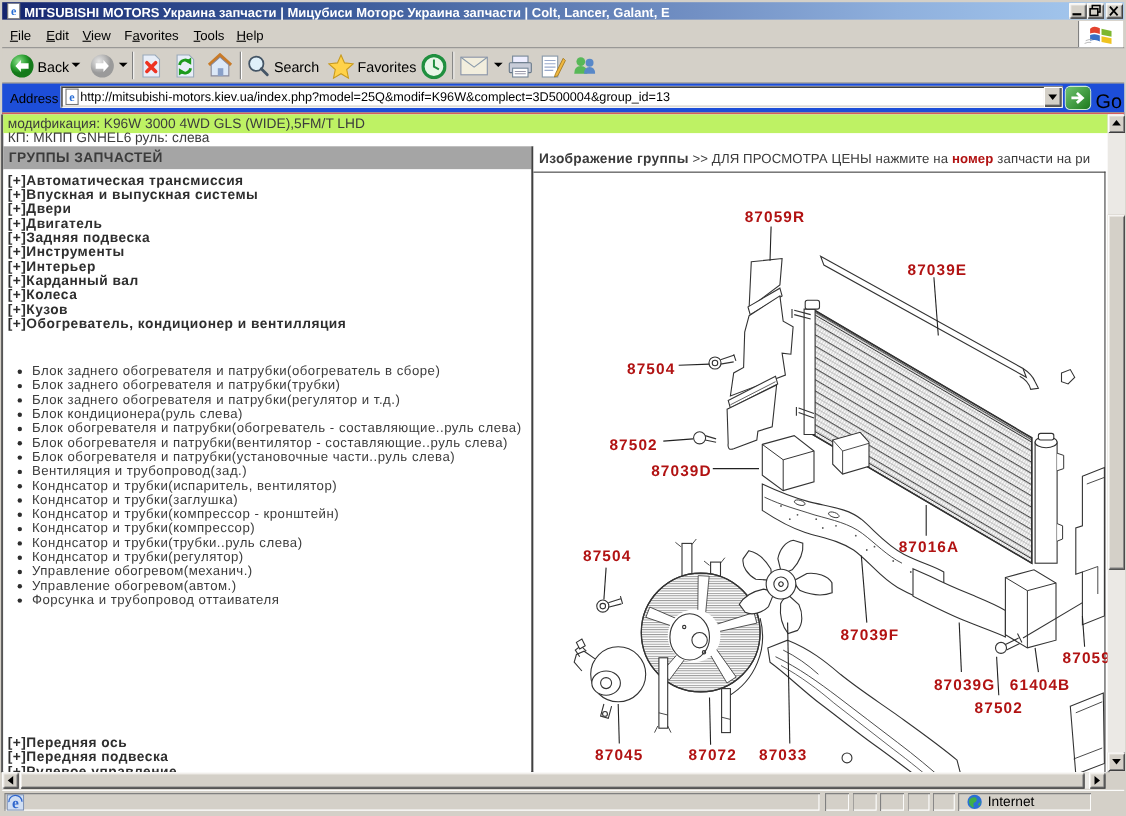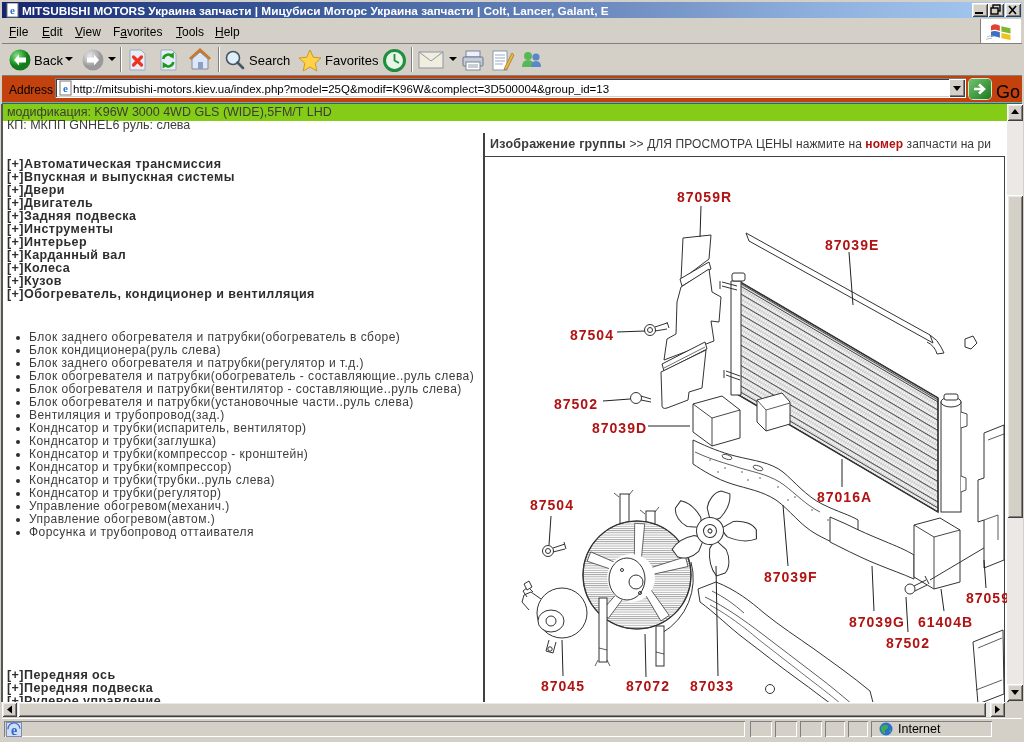--- a/index.html
+++ b/index.html
@@ -18,33 +18,33 @@
  border-bottom:1px solid #808080}
 .menuitem{position:absolute;top:7px}
 .u{text-decoration:underline}
 #throbber{position:absolute;right:1px;top:1px;width:40px;height:24px;background:#fff;border-left:1px solid #808080}
 
 #toolbar{left:2px;top:44px;right:2px;height:31px;background:#d4d0c8;border-bottom:1px solid #808080}
 .tsep{position:absolute;top:3px;width:1px;height:25px;background:#808080;box-shadow:1px 0 0 #fff}
 .tlabel{position:absolute;font-size:13px;color:#000;top:9px}
 .caret{position:absolute;width:0;height:0;border-left:4px solid transparent;border-right:4px solid transparent;border-top:4px solid #000;top:13px}
 
-#addrbar{left:2px;top:76px;right:2px;height:26px;background:#c2410c;border-bottom:2px solid #0f766e}
+#addrbar{left:2px;top:76px;right:2px;height:26px;background:#1d4ed8;border-bottom:2px solid #ef4444}
 #addrlabel{position:absolute;left:7px;top:7px;font-size:12px;color:#000}
 #addrfield{position:absolute;left:53px;top:2px;width:911px;height:20px;background:#fff;
  box-shadow:inset 1px 1px 0 #808080,inset -1px -1px 0 #fff,inset 2px 2px 0 #404040,inset -2px -2px 0 #d4d0c8}
 #addrtext{position:absolute;left:18px;top:4px;font-size:11.5px;line-height:14px;color:#000;white-space:nowrap}
 #addrdrop{position:absolute;right:1px;top:1px;width:16px;height:18px;background:#d4d0c8;
  box-shadow:inset 1px 1px 0 #fff,inset -1px -1px 0 #404040,inset -2px -2px 0 #808080}
 #gobtn{position:absolute;left:967px;top:3px;width:22px;height:20px;border-radius:4px;
  background:linear-gradient(135deg,#6fc46f,#1e7a1e);box-shadow:0 0 0 1px #cfe8cf}
 #gotext{position:absolute;left:994px;top:6px;font-size:18px;color:#000}
 
 #content{left:1px;top:104px;width:1006px;height:597px;background:#fff;border-left:2px solid #565656;border-bottom:1px solid #565656}
-#modstrip{position:absolute;left:0;top:0;width:1004px;height:17px;background:#84cc16;color:#3c3c3c;font-size:12.5px}
+#modstrip{position:absolute;left:0;top:0;width:1004px;height:17px;background:#bef264;color:#3c3c3c;font-size:12.5px}
 #grupbar{position:absolute;left:0;top:29px;width:480px;height:21px;background:#a5a5a5;color:#3b3b3b;
  font-weight:bold;font-size:12.5px;line-height:21px;letter-spacing:0.4px}
 #leftlist{position:absolute;left:0;top:50px;width:480px;height:548px;background:#fff;overflow:hidden}
 #vline{position:absolute;left:480px;top:29px;width:2px;height:569px;background:#404040}
 #rightpanel{position:absolute;left:482px;top:29px;width:522px;height:569px;background:#fff;overflow:hidden}
 #rheader,#rheaderX{position:absolute;left:5px;top:4px;font-size:12px;color:#3a3a3a;white-space:nowrap;letter-spacing:0.1px}
 #rheaderX b{font-size:12.5px;letter-spacing:0.25px}
 #diagbox{position:absolute;left:-1px;top:23px;width:519px;height:546px;border:1px solid #404040;border-bottom:none;border-right:1px solid #404040;background:#fff}
 .boldline{font-weight:bold;font-size:12.5px;color:#2e2e2e;height:13px;line-height:13px;white-space:nowrap;letter-spacing:0.45px}
 .bul{position:relative;font-size:12px;color:#3c3c3c;height:13px;line-height:13px;white-space:nowrap;padding-left:24px;letter-spacing:0.45px}
@@ -208,38 +208,40 @@
       </svg></div>
  <span id="gotext">Go</span>
 </div>
 <div class="abs" style="left:2px;top:102px;width:1020px;height:1px;background:#9a9a9a"></div>
 
 <div class="abs" id="content">
  <div id="modstrip">
   <div style="position:absolute;left:4px;top:1px">модификация: K96W 3000 4WD GLS (WIDE),5FM/T LHD</div>
   <div style="position:absolute;left:4px;top:14px">КП: МКПП GNHEL6 руль: слева</div>
  </div>
+ <div id="grupbar"><span style="margin-left:5px">ГРУППЫ ЗАПЧАСТЕЙ</span></div>
  <div id="leftlist">
   <div style="position:absolute;left:4px;top:4px">
    <div class="boldline">[+]Автоматическая трансмиссия</div>
    <div class="boldline">[+]Впускная и выпускная системы</div>
    <div class="boldline">[+]Двери</div>
    <div class="boldline">[+]Двигатель</div>
    <div class="boldline">[+]Задняя подвеска</div>
    <div class="boldline">[+]Инструменты</div>
    <div class="boldline">[+]Интерьер</div>
    <div class="boldline">[+]Карданный вал</div>
    <div class="boldline">[+]Колеса</div>
    <div class="boldline">[+]Кузов</div>
    <div class="boldline">[+]Обогреватель, кондиционер и вентилляция</div>
   </div>
   <div style="position:absolute;left:2px;top:177px">
    <div class="bul">Блок заднего обогревателя и патрубки(обогреватель в сборе)</div>
+   <div class="bul">Блок заднего обогревателя и патрубки(трубки)</div>
+   <div class="bul">Блок заднего обогревателя и патрубки(регулятор и т.д.)</div>
    <div class="bul">Блок кондиционера(руль слева)</div>
-   <div class="bul">Блок заднего обогревателя и патрубки(регулятор и т.д.)</div>
    <div class="bul">Блок обогревателя и патрубки(обогреватель - составляющие..руль слева)</div>
    <div class="bul">Блок обогревателя и патрубки(вентилятор - составляющие..руль слева)</div>
    <div class="bul">Блок обогревателя и патрубки(установочные части..руль слева)</div>
    <div class="bul">Вентиляция и трубопровод(зад.)</div>
    <div class="bul">Конднсатор и трубки(испаритель, вентилятор)</div>
    <div class="bul">Конднсатор и трубки(заглушка)</div>
    <div class="bul">Конднсатор и трубки(компрессор - кронштейн)</div>
    <div class="bul">Конднсатор и трубки(компрессор)</div>
    <div class="bul">Конднсатор и трубки(трубки..руль слева)</div>
    <div class="bul">Конднсатор и трубки(регулятор)</div>

